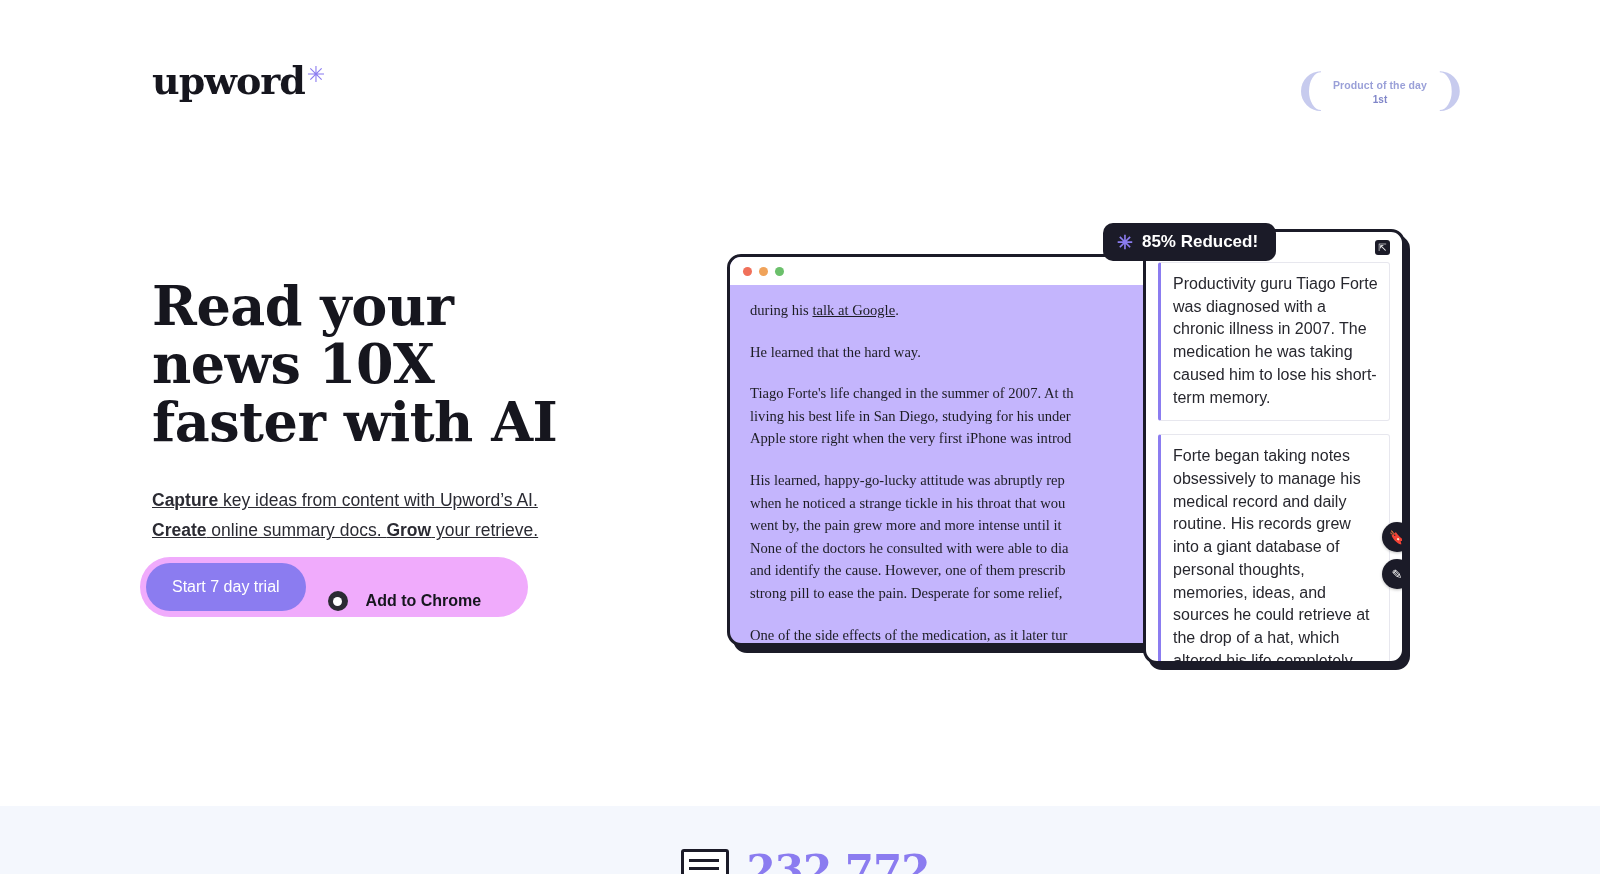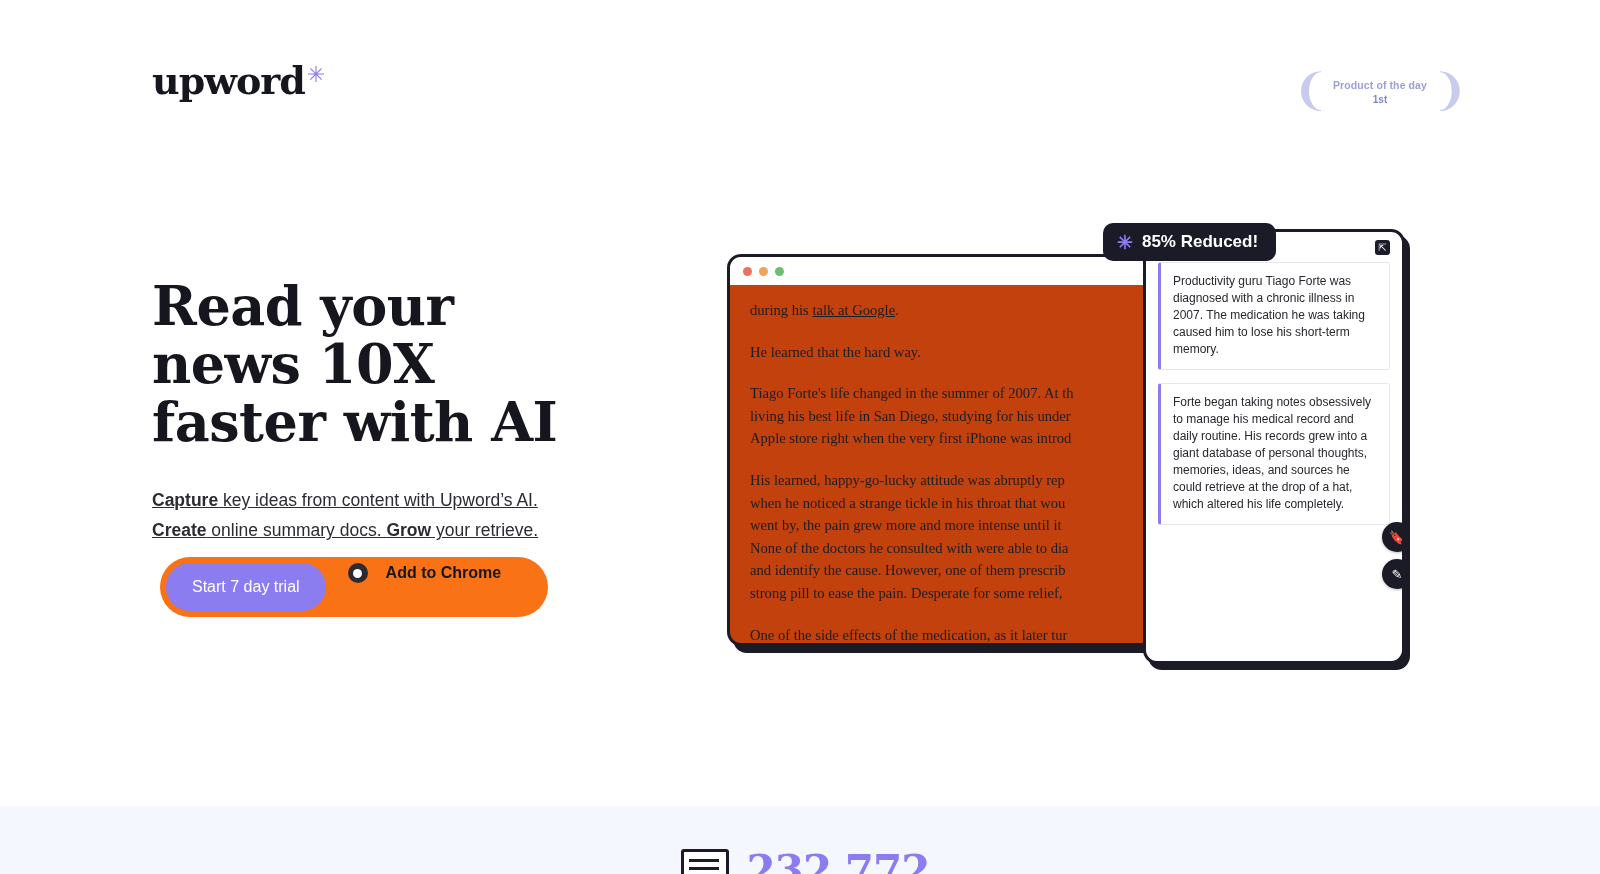--- a/index.html
+++ b/index.html
@@ -98,26 +98,26 @@
     font-size: 17.5px;
     line-height: 1.72;
     color: #2b2b33;
     text-decoration: underline;
   }
   .hero-sub b { font-weight: 700; }
 
   
   .cta-wrap {
     position: absolute;
-    left: 160px; top: 557px;
+    left: 140px; top: 557px;
     width: 388px; height: 60px;
-    background: #f97316;
+    background: #f0abfc;
     border-radius: 30px;
     display: flex;
-    align-items: flex-start;
+    align-items: flex-end;
     padding: 6px;
   }
   .cta-primary {
     height: 48px;
     padding: 0 26px;
     border: none;
     border-radius: 24px;
     background: #8b7cf0;
     color: #ffffff;
     font-family: "Liberation Sans", sans-serif;
@@ -150,21 +150,21 @@
     width: 9px; height: 9px;
     border-radius: 50%;
     background: #ffffff;
   }
 
   
   .doc-window {
     position: absolute;
     left: 727px; top: 254px;
     width: 432px; height: 392px;
-    background: #c2410c;
+    background: #c4b5fd;
     border: 3px solid #1b1b28;
     border-radius: 14px;
     box-shadow: 6px 7px 0 #1b1b28;
     overflow: hidden;
   }
   .doc-titlebar {
     height: 28px;
     display: flex;
     align-items: center;
     padding-left: 13px;
@@ -217,21 +217,21 @@
     padding: 0 12px;
   }
   .card {
     position: relative;
     background: #ffffff;
     border: 1px solid #e7e7ee;
     border-left: 3px solid #8b7cf0;
     border-radius: 3px;
     padding: 10px 11px 11px 12px;
     margin-bottom: 13px;
-    font-size: 12px;
+    font-size: 16px;
     line-height: 1.42;
     color: #27272e;
   }
 
   
   .fab {
     position: absolute;
     width: 30px; height: 30px;
     border-radius: 50%;
     background: #1b1b28;

